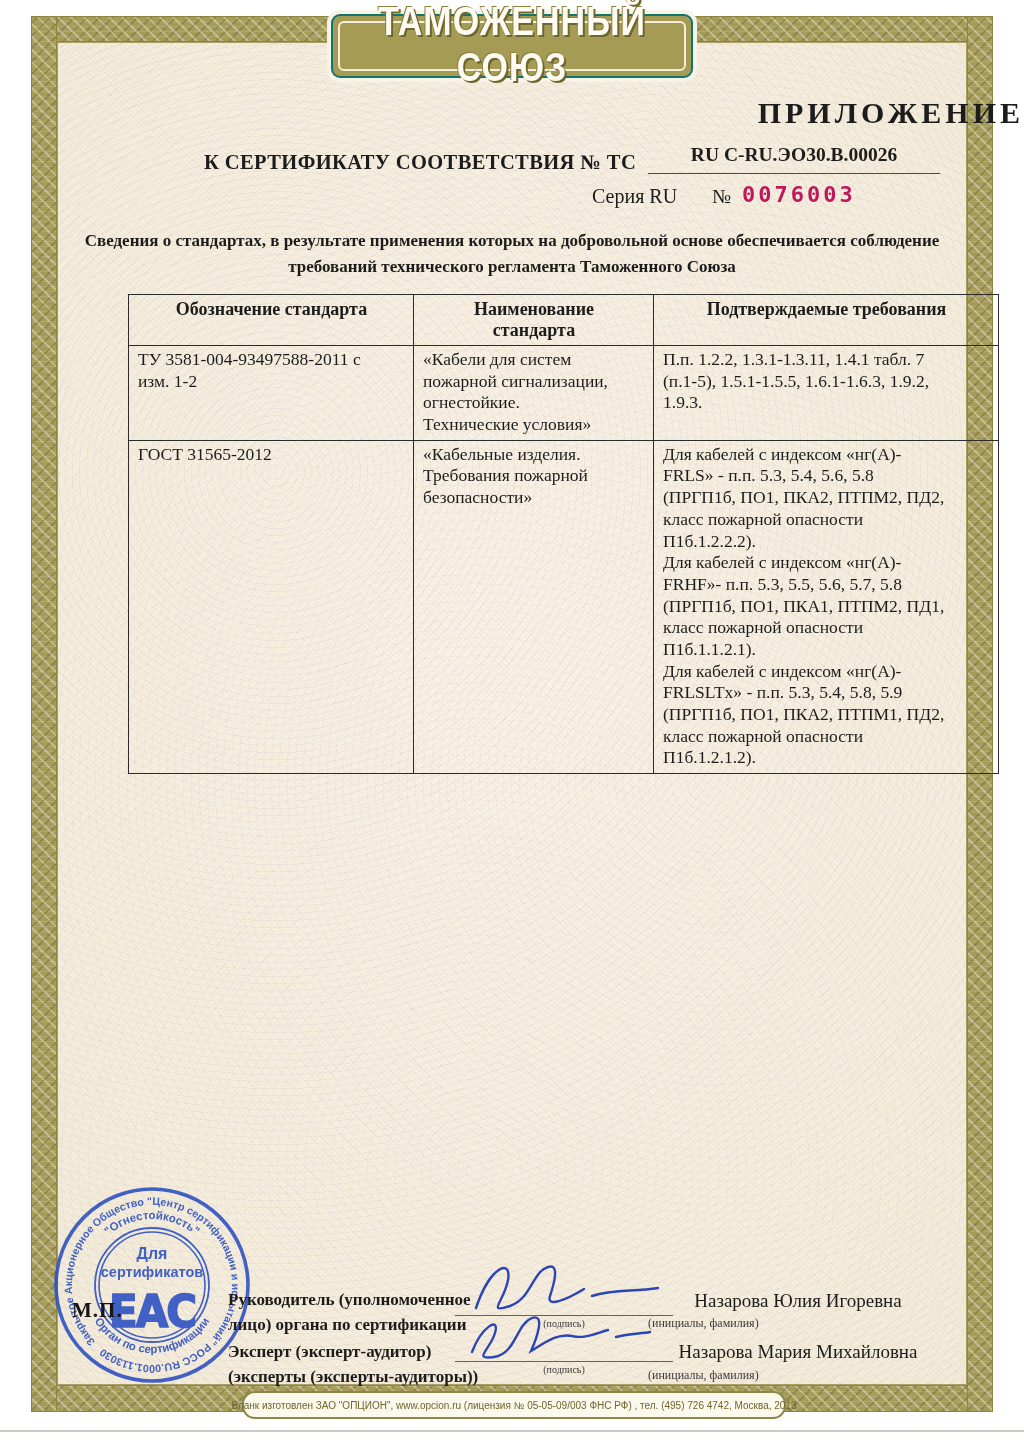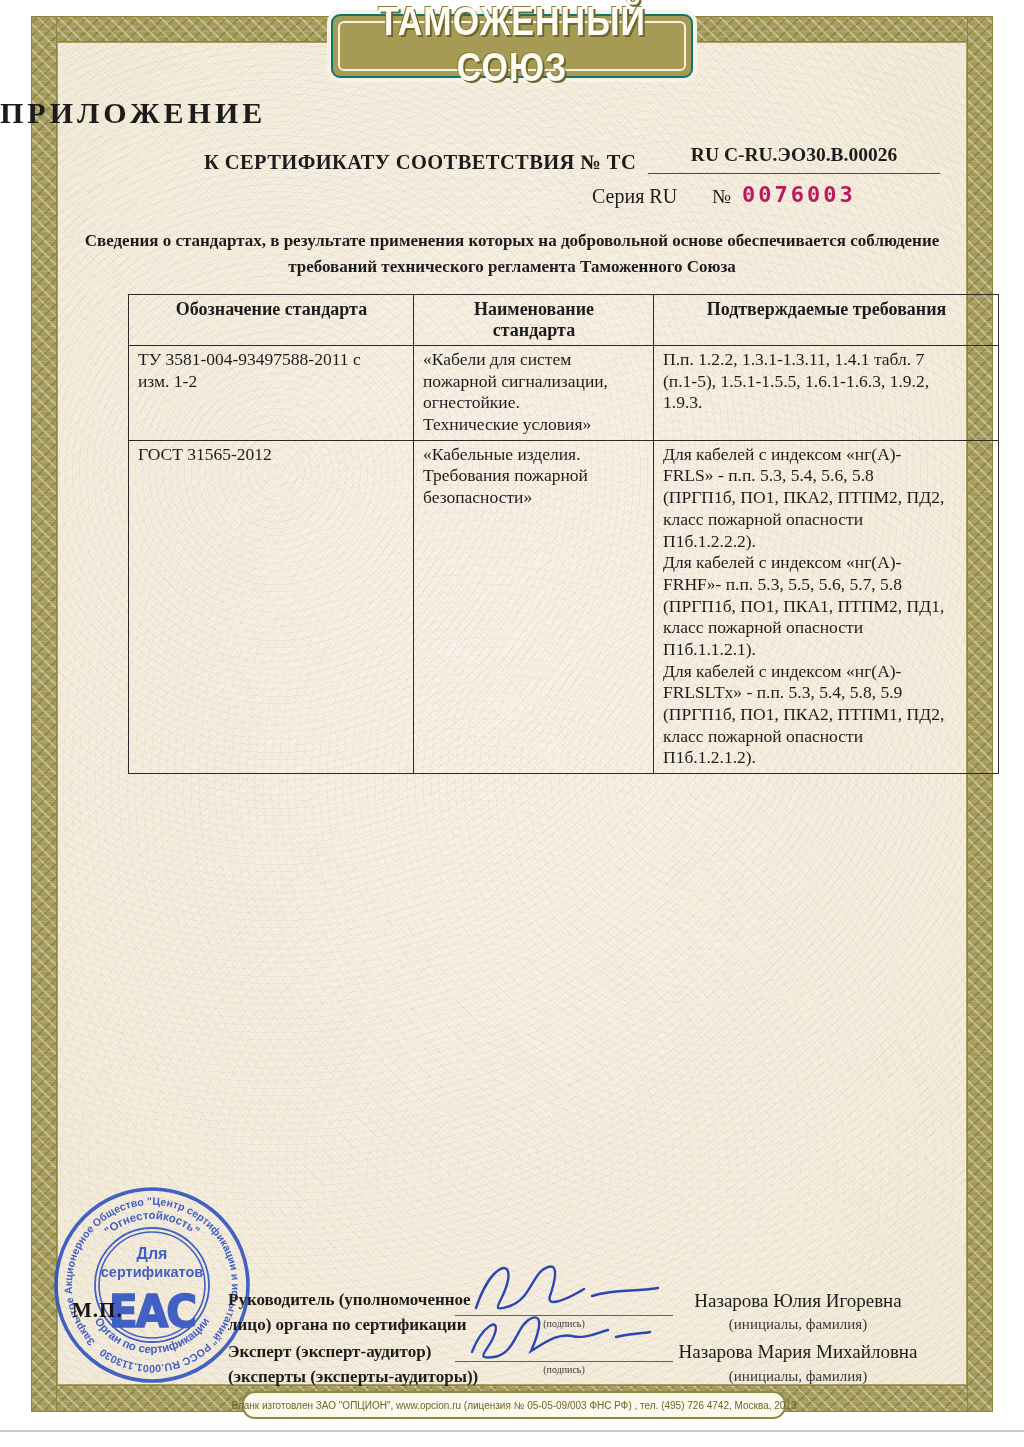--- a/index.html
+++ b/index.html
@@ -27,21 +27,21 @@
       radial-gradient(ellipse at 50% 45%, #f9f2e6 0%, #f6efdf 60%, #f3ecd9 100%);}
   
   .banner{position:absolute;left:50%;top:14px;transform:translateX(-50%);width:358px;height:60px;
     background:#a69b54;border:2px solid #0f766e;border-radius:9px;box-shadow:0 0 0 4px #f7f3e6;}
   .banner .inner-line{position:absolute;left:5px;top:5px;right:5px;bottom:5px;
     border:2px solid #f4efdd;border-radius:6px;}
   .banner .txt{position:absolute;left:0;right:0;top:50%;transform:translateY(-52%) scaleY(1.18);
     text-align:center;font-family:"Liberation Sans", sans-serif;font-weight:bold;font-size:34px;
     color:#fdfbf2;letter-spacing:1px;text-shadow:2px 2px 0 #6f662e, -1px -1px 0 #8a8140;}
   
-  .title{position:absolute;left:0;right:0;top:96px;text-align:left;font-size:30px;font-weight:bold;
+  .title{position:absolute;left:0;right:0;top:96px;text-align:right;font-size:30px;font-weight:bold;
     letter-spacing:4px;}
   .cert-label{position:absolute;left:204px;top:151px;font-size:20.5px;font-weight:bold;letter-spacing:0.4px;}
   .cert-number{position:absolute;left:648px;top:144px;width:292px;text-align:center;font-size:19.5px;
     font-weight:bold;border-bottom:1.5px solid #4a4a4a;padding-bottom:7px;}
   .series-label{position:absolute;left:592px;top:185px;font-size:20px;}
   .no-sign{position:absolute;left:712px;top:185px;font-size:20px;}
   .serial{position:absolute;left:742px;top:182px;font-family:"DejaVu Sans Mono", monospace;
     font-weight:bold;font-size:22px;letter-spacing:3px;color:#be185d;}
   .intro{position:absolute;left:80px;top:228px;width:864px;text-align:center;font-size:17px;
     font-weight:bold;line-height:1.5;}
@@ -63,21 +63,21 @@
   .role-b{left:228px;top:1340px;}
   .sig-line{position:absolute;height:0;border-bottom:1.2px solid #66625a;}
   .line-a{left:455px;top:1315px;width:218px;}
   .line-b{left:455px;top:1361px;width:218px;}
   .sig-caption{position:absolute;width:120px;text-align:center;font-size:10px;color:#3a3a3a;}
   .cap-a{left:504px;top:1318px;}
   .cap-b{left:504px;top:1364px;}
   .sig-name{position:absolute;width:300px;text-align:center;font-size:19px;}
   .name-a{left:648px;top:1290px;}
   .name-b{left:648px;top:1341px;}
-  .name-caption{position:absolute;width:300px;text-align:center;font-size:15px;color:#3a3a3a;}
+  .name-caption{position:absolute;width:300px;text-align:left;font-size:12px;color:#3a3a3a;}
   .ncap-a{left:648px;top:1316px;}
   .ncap-b{left:648px;top:1368px;}
   .sig-svg{position:absolute;z-index:4;}
   .sig1{left:468px;top:1256px;}
   .sig2{left:462px;top:1306px;}
   
   .footer-pill{position:absolute;left:242px;top:1391px;width:540px;height:24px;background:#fbf8ec;
     border:2px solid #8f8749;border-radius:13px;display:flex;align-items:center;justify-content:center;z-index:3;}
   .footer-pill span{font-family:"Liberation Sans", sans-serif;font-size:10px;color:#6d6530;white-space:nowrap;}
   .paper-edge{position:absolute;left:0;right:0;top:1430px;height:2px;background:#c3c1bb;opacity:0.85;}

